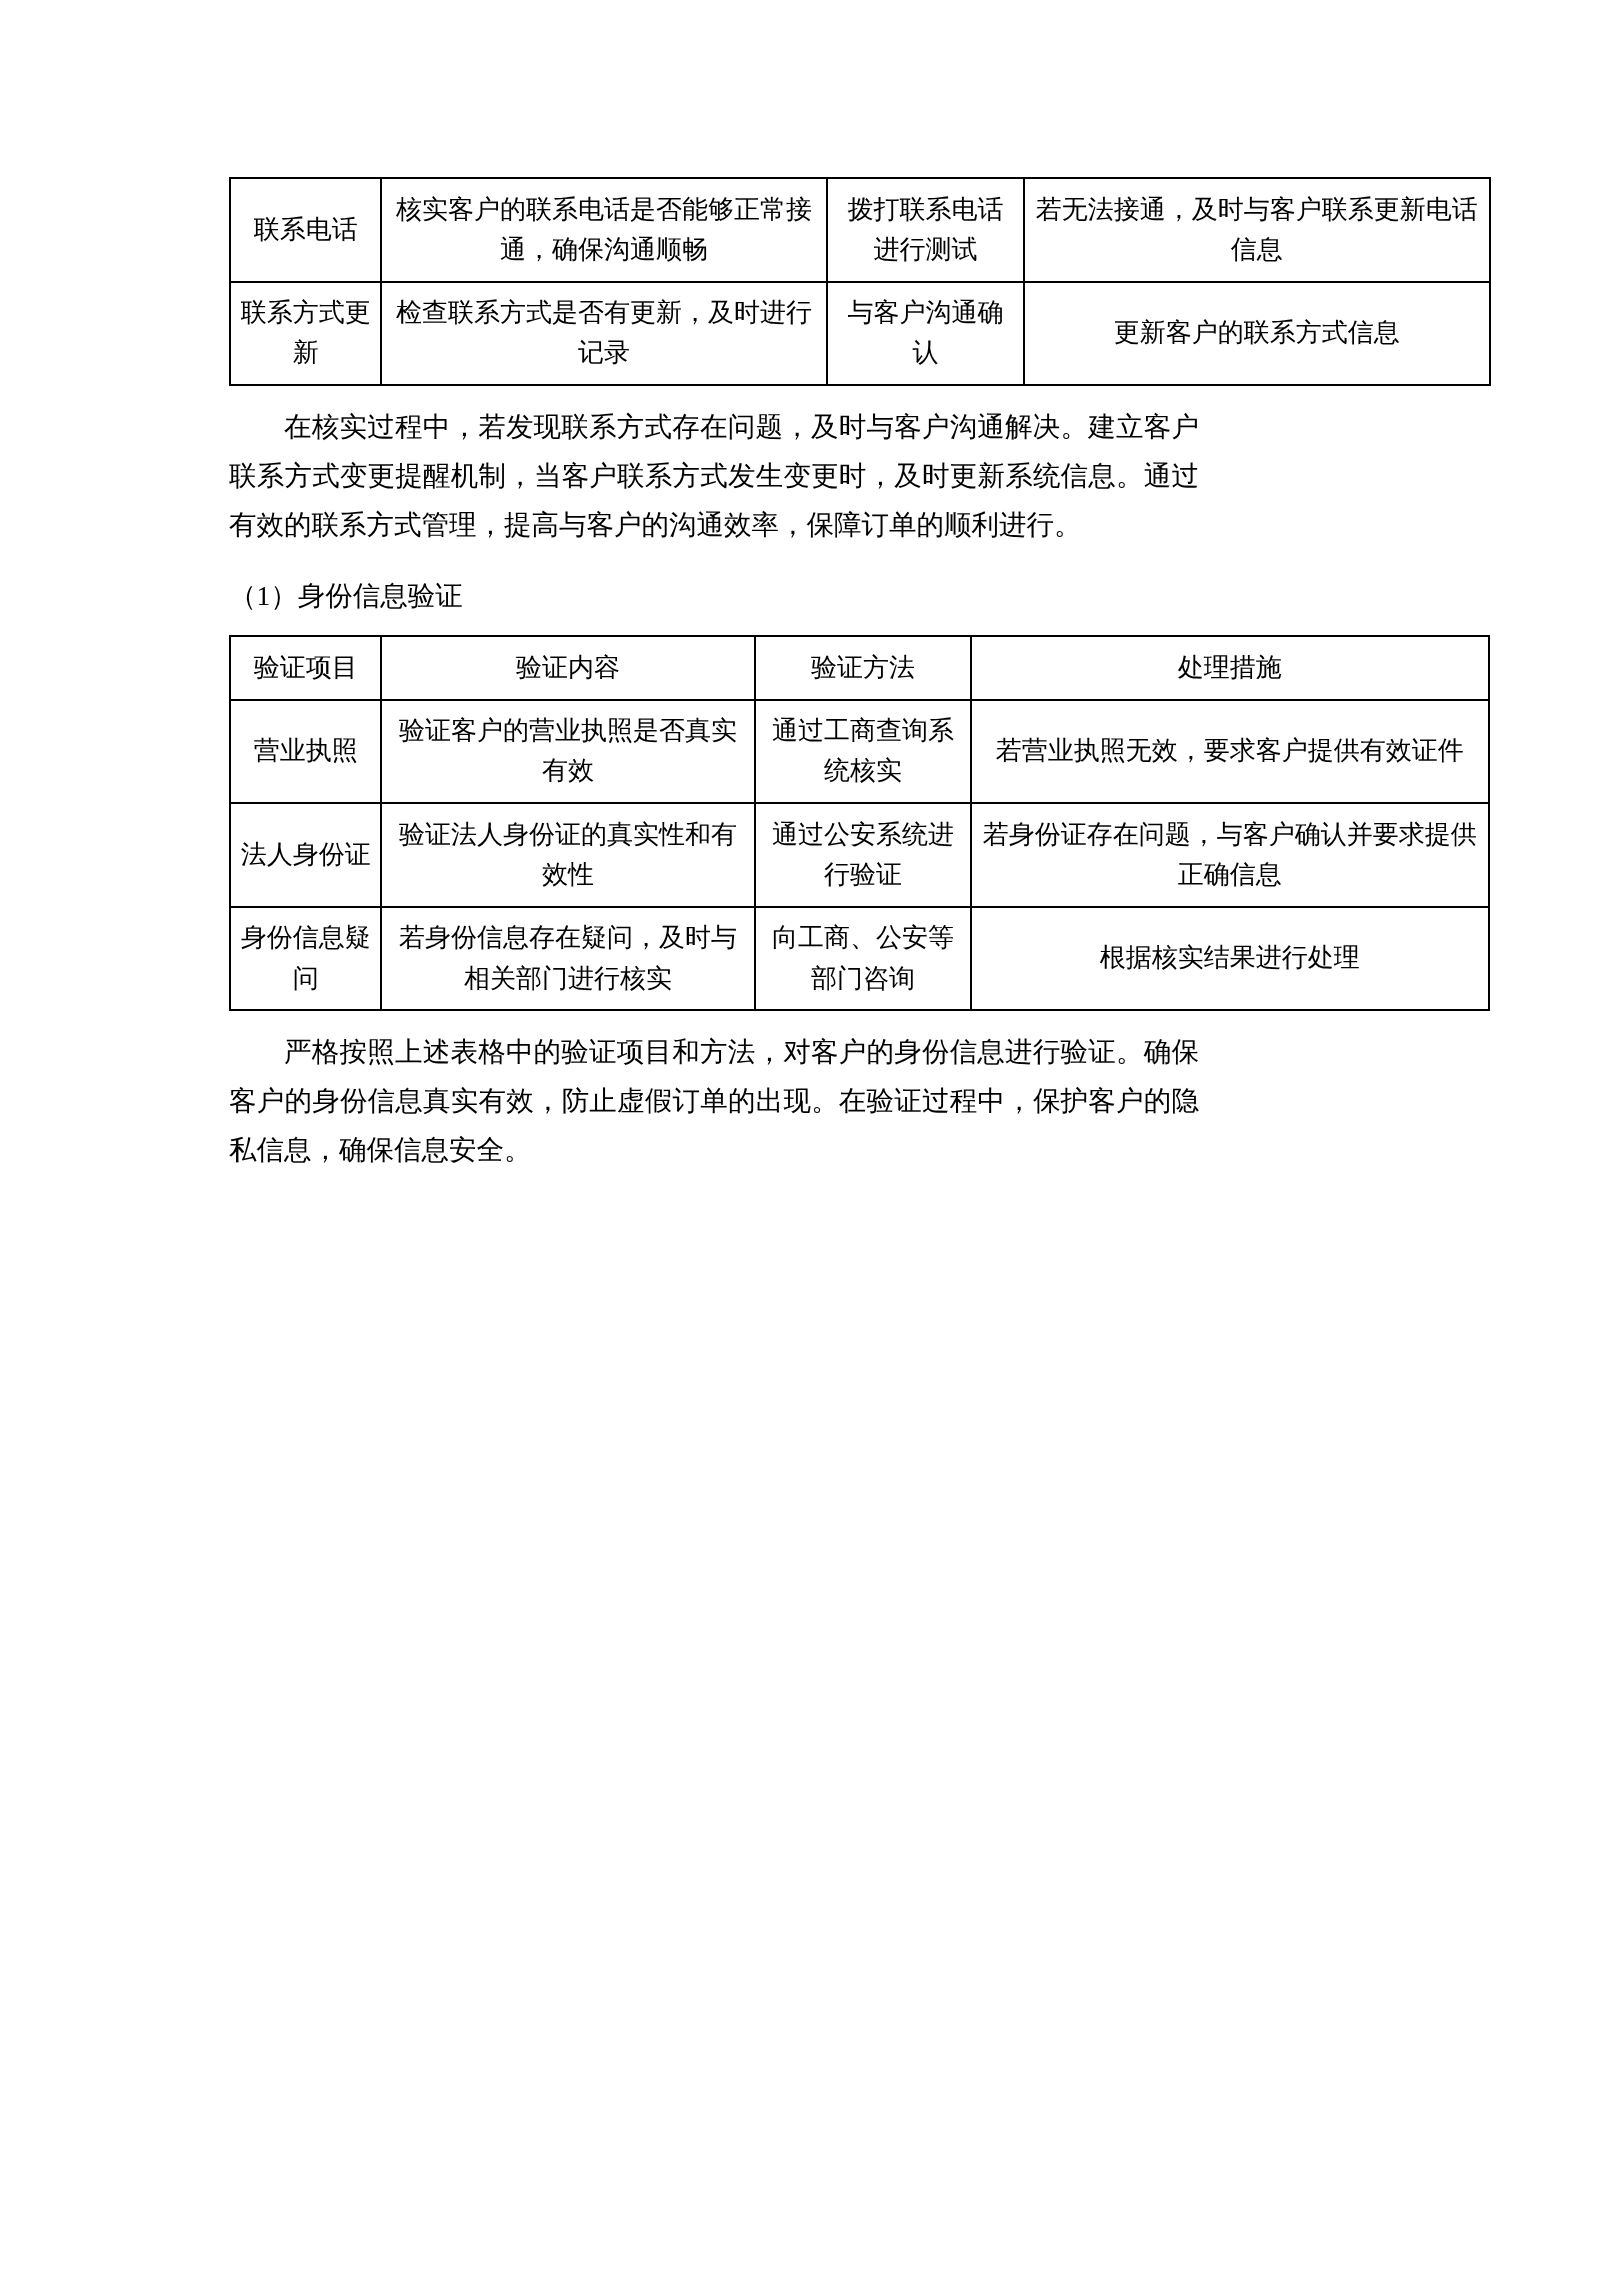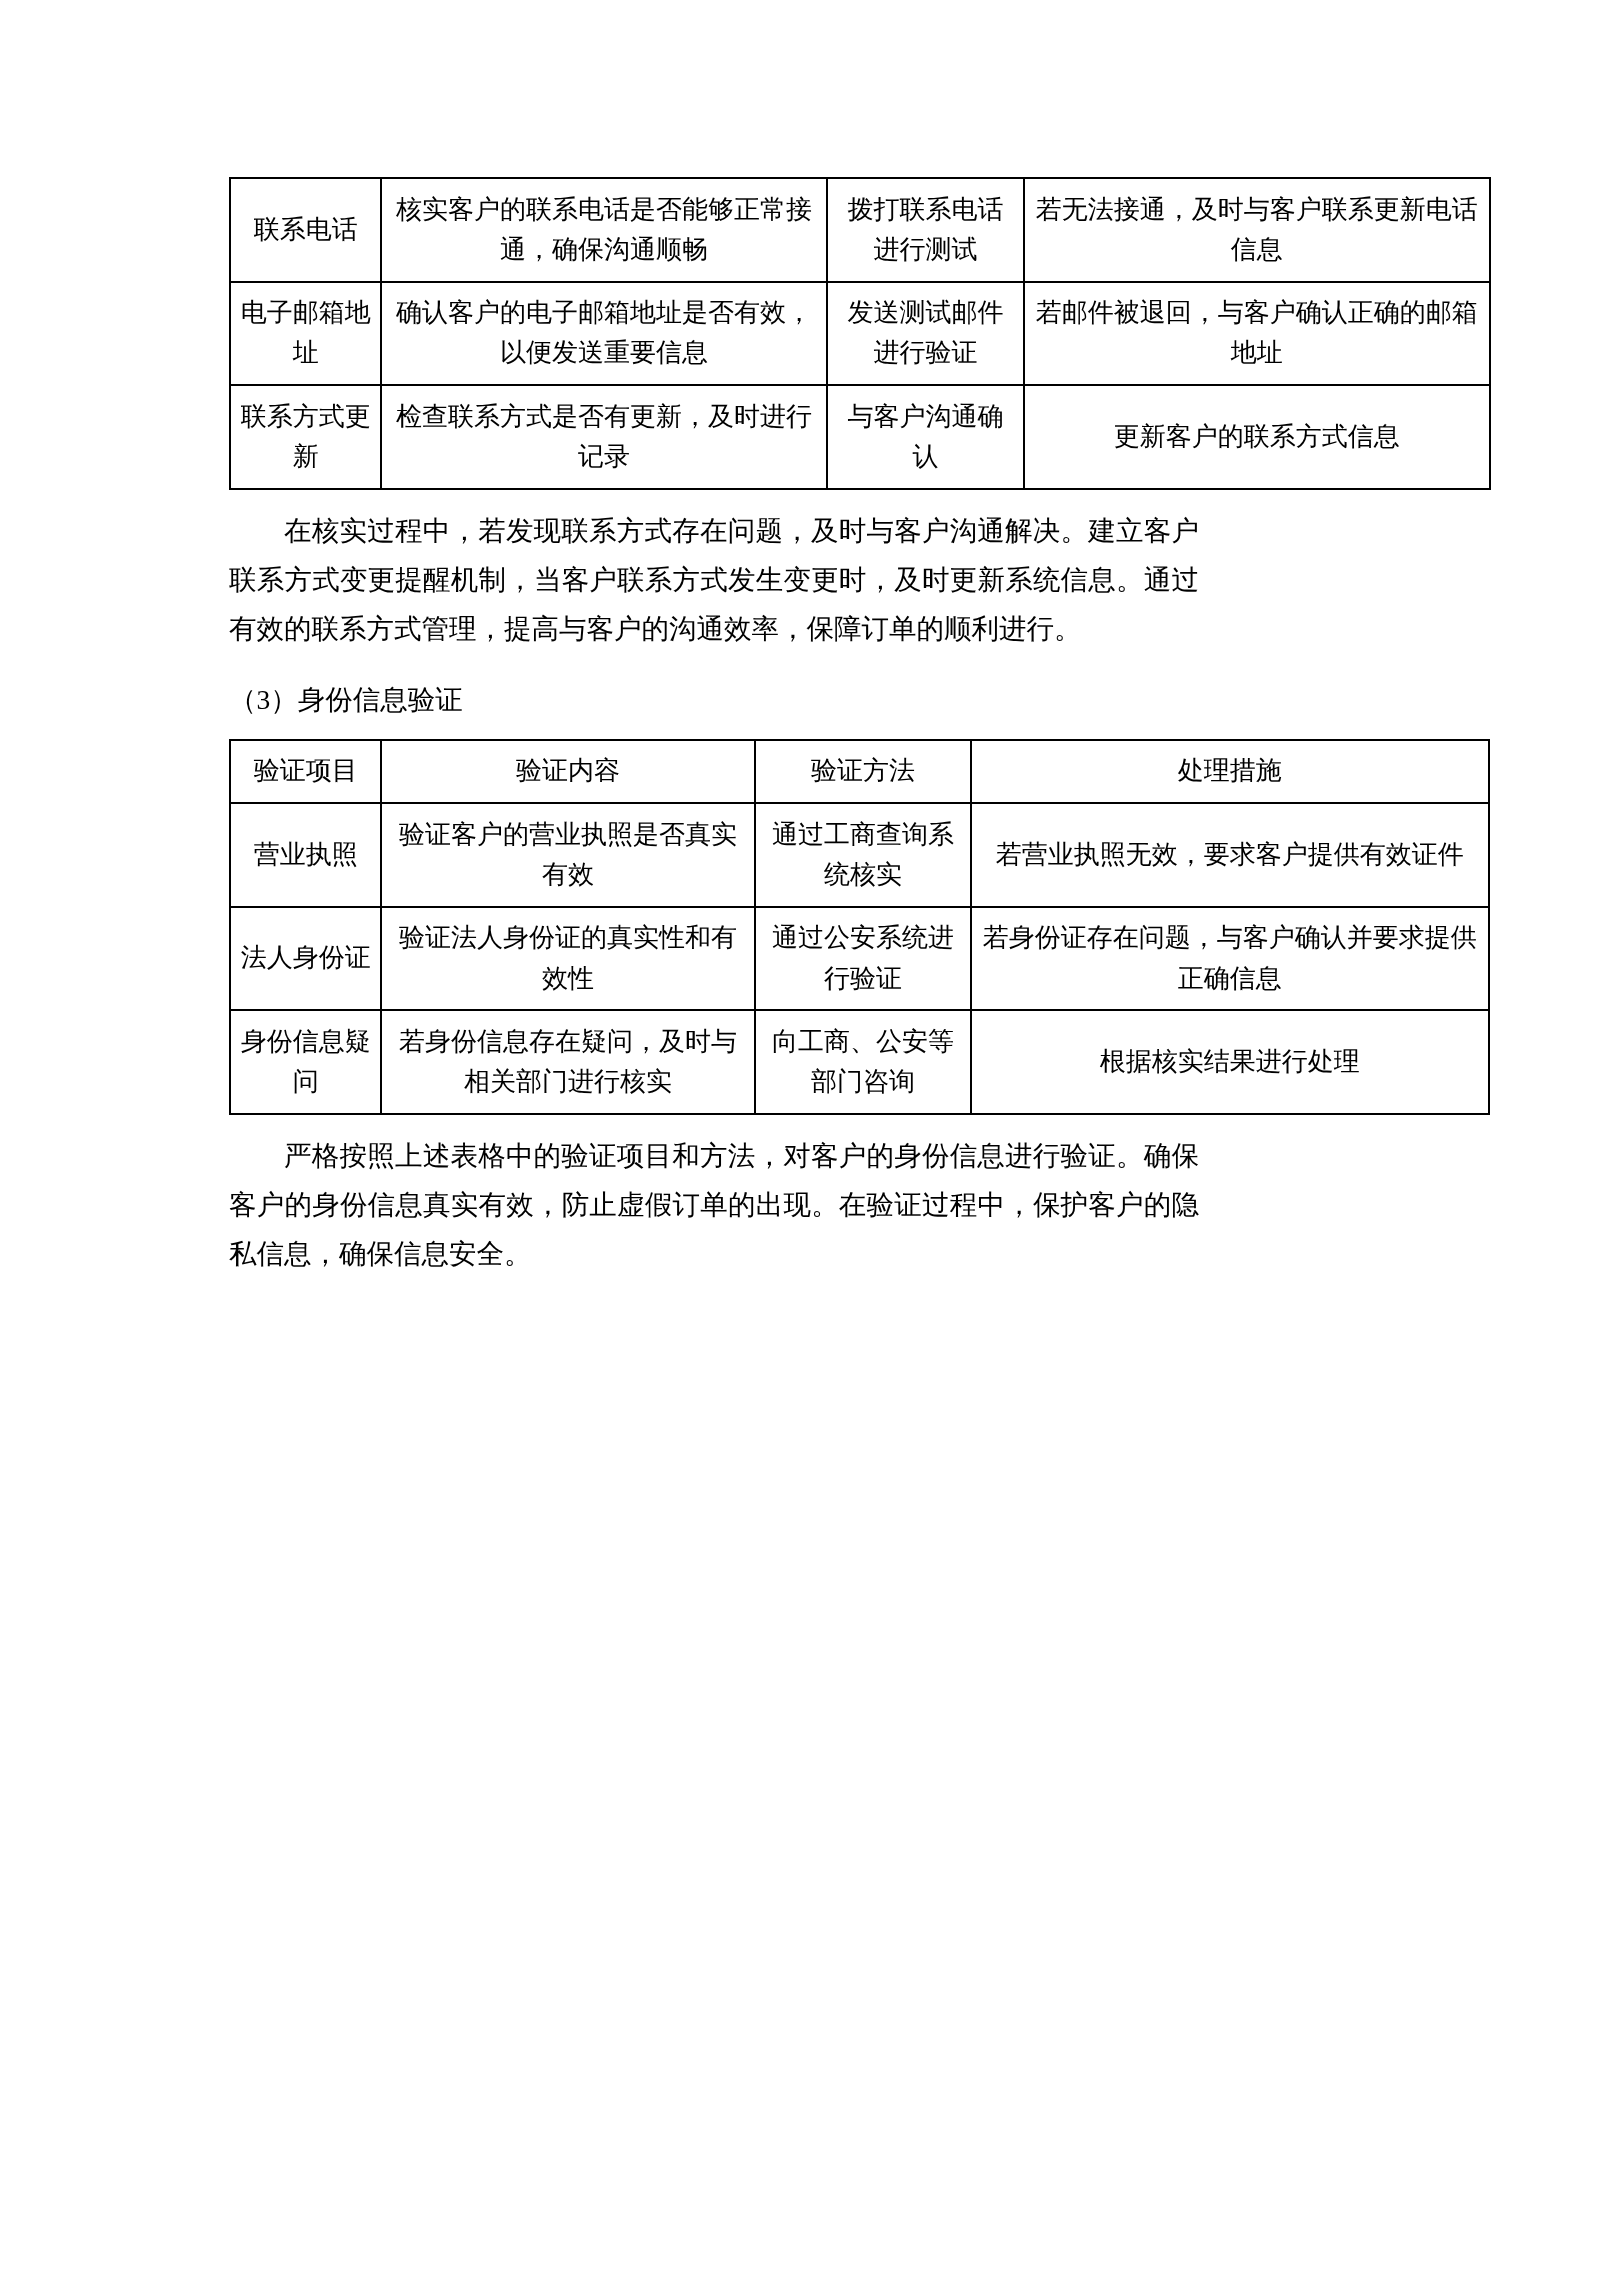--- a/index.html
+++ b/index.html
@@ -68,38 +68,32 @@
 
   <table class="doc-table t1">
     <tbody>
       <tr>
         <td class="c1">联系电话</td>
         <td class="c2">核实客户的联系电话是否能够正常接通，确保沟通顺畅</td>
         <td class="c3">拨打联系电话进行测试</td>
         <td class="c4">若无法接通，及时与客户联系更新电话信息</td>
       </tr>
       <tr>
-        <td class="c1">电子邮箱地址</td>
-        <td class="c2">确认客户的电子邮箱地址是否有效，以便发送重要信息</td>
-        <td class="c3">发送测试邮件进行验证</td>
-        <td class="c4">若邮件被退回，与客户确认正确的邮箱地址</td>
-      </tr>
-      <tr>
         <td class="c1">联系方式更新</td>
         <td class="c2">检查联系方式是否有更新，及时进行记录</td>
         <td class="c3">与客户沟通确认</td>
         <td class="c4">更新客户的联系方式信息</td>
       </tr>
     </tbody>
   </table>
 
 
   <p class="body-text">在核实过程中，若发现联系方式存在问题，及时与客户沟通解决。建立客户联系方式变更提醒机制，当客户联系方式发生变更时，及时更新系统信息。通过有效的联系方式管理，提高与客户的沟通效率，保障订单的顺利进行。</p>
 
-  <p class="heading">（3）身份信息验证</p>
+  <p class="heading">（1）身份信息验证</p>
 
   <table class="doc-table t2">
     <tbody>
       <tr>
         <td class="c1">验证项目</td>
         <td class="c2">验证内容</td>
         <td class="c3">验证方法</td>
         <td class="c4">处理措施</td>
       </tr>
       <tr>

